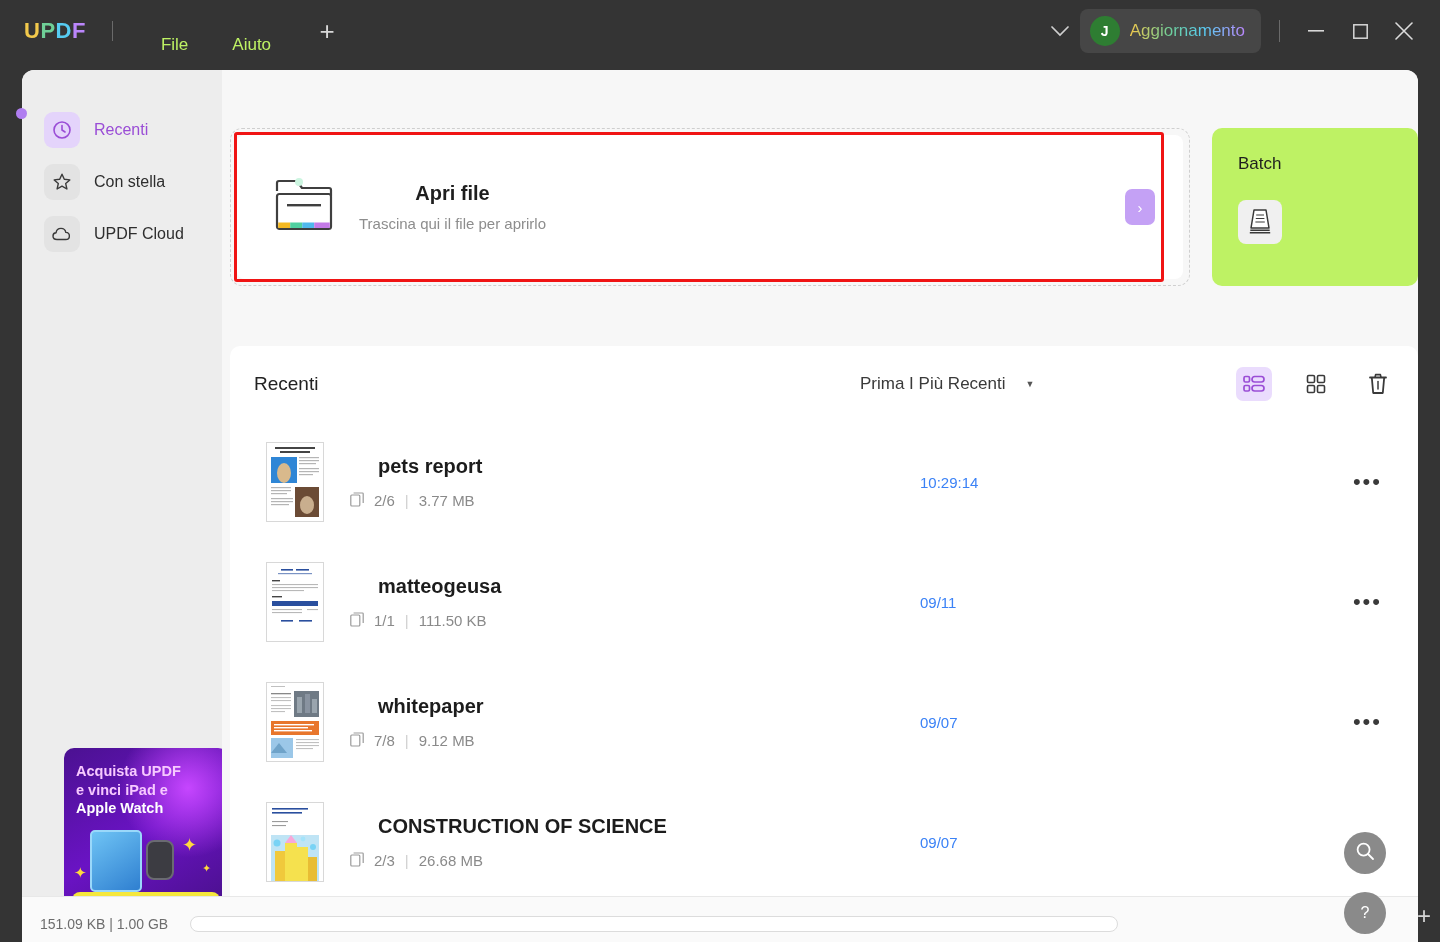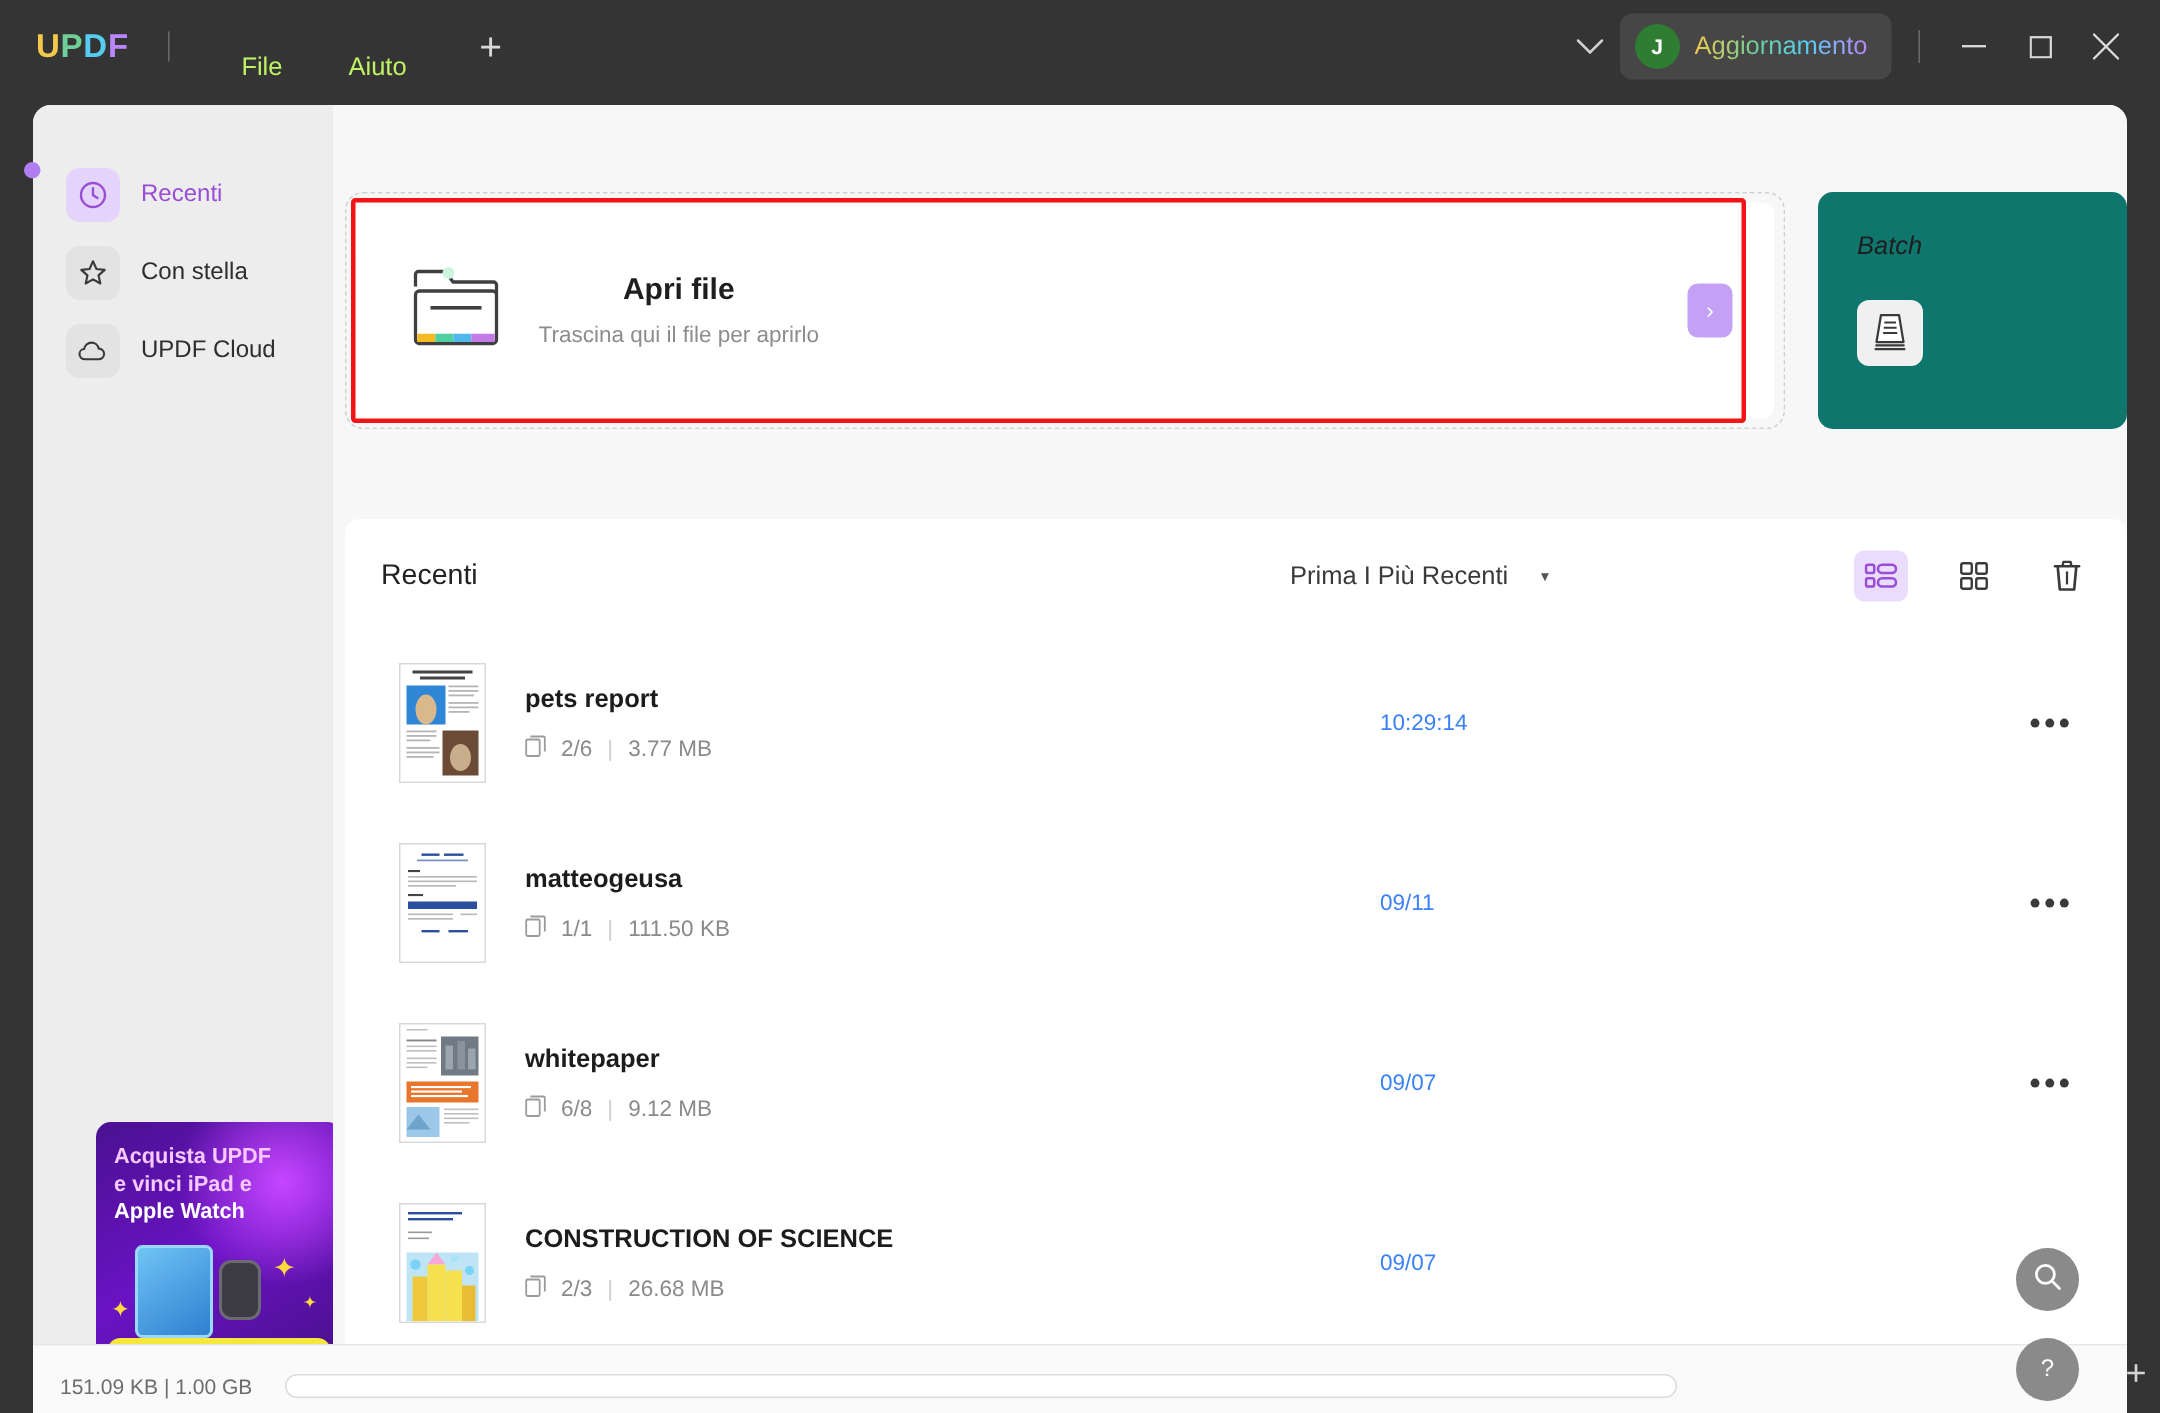--- a/index.html
+++ b/index.html
@@ -232,23 +232,22 @@
     position: absolute; right: 28px; top: 50%;
     transform: translateY(-50%);
     width: 30px; height: 36px; border-radius: 7px;
     background: #c4a1f5;
     display: flex; align-items: center; justify-content: center;
     color: #fff; font-size: 15px;
     cursor: pointer;
   }
   .batch-card {
     width: 206px; height: 158px;
-    background: #0f766e; border-radius: 10px;
+    background: #bef264; border-radius: 10px;
     padding: 26px 0 0 26px;
-    font-style: italic;
   }
   .batch-title { font-size: 17px; color: #1e1e1e; font-weight: 500; }
   .batch-ico {
     margin-top: 26px;
     width: 44px; height: 44px; border-radius: 8px;
     background: #f0f0f0;
     display: flex; align-items: center; justify-content: center;
     cursor: pointer;
   }
 
@@ -292,21 +291,21 @@
   .thumb {
     margin-left: 36px;
     width: 58px; height: 80px;
     border: 1px solid #d8d8d8;
     background: #fff;
     overflow: hidden;
     flex: 0 0 auto;
     position: relative;
   }
   .f-info { margin-left: 26px; }
-  .f-name { font-size: 17px; font-weight: bold; color: #1c1c1c; }
+  .f-name { font-size: 20px; font-weight: bold; color: #1c1c1c; margin-left: 28px; }
   .f-meta {
     margin-top: 14px; display: flex; align-items: center; gap: 10px;
     font-size: 15px; color: #8a8a8a;
   }
   .meta-div { color: #cfcfcf; }
   .f-date {
     position: absolute; left: 690px; top: 50%;
     transform: translateY(-50%);
     font-size: 15px; color: #3b82f6;
   }
@@ -645,21 +644,21 @@
           </div>
           <div class="f-info">
             <div class="f-name">whitepaper</div>
             <div class="f-meta">
               <span>
                 <svg width="14" height="15" viewBox="0 0 14 15">
                   <rect x="0.8" y="3" width="9" height="11" rx="1" stroke="#9b9b9b" stroke-width="1.2" fill="none"></rect>
                   <path d="M3.6 1 H12.4 C12.8 1 13.2 1.4 13.2 1.8 V11" stroke="#9b9b9b" stroke-width="1.2" fill="none"></path>
                 </svg>
               </span>
-              <span>6/8</span>
+              <span>7/8</span>
               <span class="meta-div">|</span>
               <span>9.12 MB</span>
             </div>
           </div>
           <div class="f-date">09/07</div>
           <div class="f-more">•••</div>
         </div>
 
         <div class="file-row">
           <div class="thumb">

